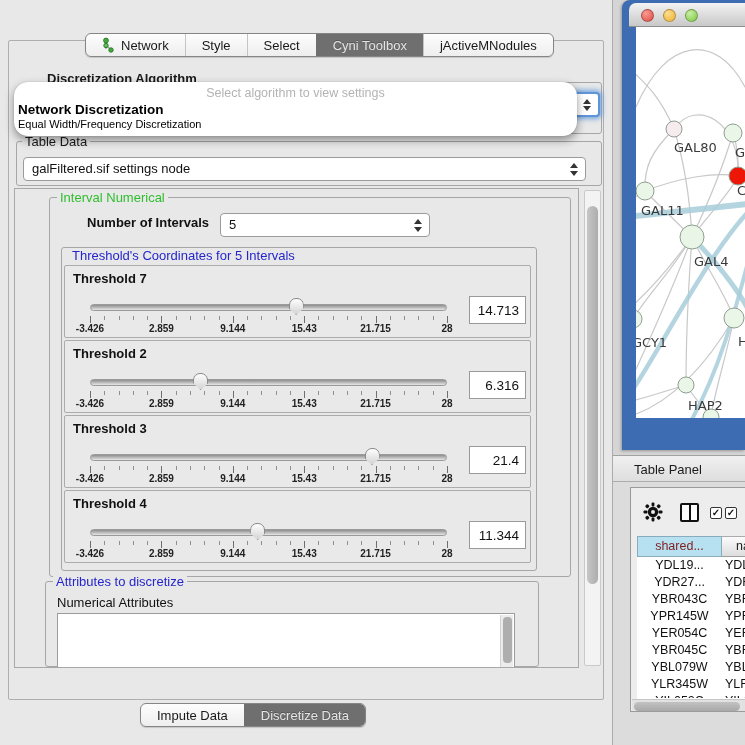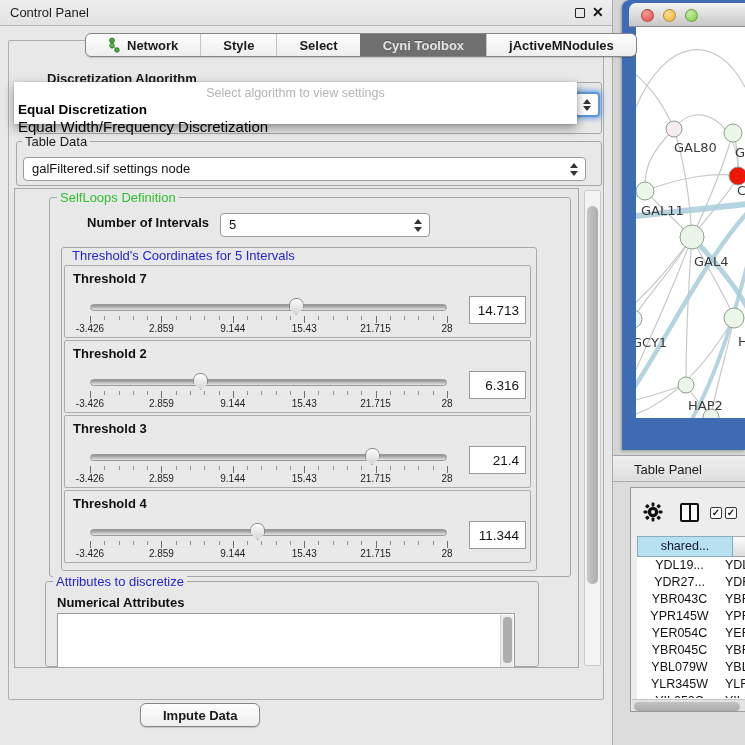--- a/index.html
+++ b/index.html
@@ -7,54 +7,54 @@
 body{position:relative;font-family:"Liberation Sans",sans-serif;background:#D5D5D5;overflow:hidden}
 
 .cp-window{position:absolute;left:0;top:0;width:613px;height:745px;background:#E8E8E8;border-right:1px solid #ABABAB}
 .cp-titlebar{position:absolute;left:0;top:0;width:100%;height:26px;background:linear-gradient(#EFEFEF,#E2E2E2);border-bottom:1px solid #B6B6B6}
 .cp-title{position:absolute;left:10px;top:5px;font-size:13px;color:#1b1b1b}
 .float-icon{position:absolute;left:575px;top:8px;width:10px;height:10px;border:1.6px solid #222;border-radius:1px}
 .close-icon{position:absolute;left:592px;top:4px;font-size:14px;font-weight:bold;color:#111}
 .cp-outer{position:absolute;left:8px;top:40px;width:596px;height:660px;border:1px solid #AEAEAE;border-radius:2px;background:#E8E8E8}
 
 .tabbar{position:absolute;display:flex;height:24px;border:1px solid #858585;border-radius:6px;background:linear-gradient(#FDFDFD,#EEEEEE);overflow:hidden;z-index:12;box-shadow:0 1px 1px rgba(0,0,0,.15)}
-.tabbar .seg{display:flex;align-items:center;padding:0 22px;font-size:13px;font-weight:bold;color:#191919;white-space:nowrap;cursor:default}
+.tabbar .seg{display:flex;align-items:center;padding:0 16px;font-size:13px;font-weight:normal;color:#191919;white-space:nowrap;cursor:default}
 .tabbar .seg:not(:first-child){border-left:1px solid #C4C4C4}
 .tabbar .seg.sel{background:#6F6F6F;color:#E4E4E4;border-left-color:#6F6F6F;text-shadow:0 -1px 0 rgba(0,0,0,.25)}
 .neticon{display:inline-block;margin-right:6px;line-height:0}
 
 .groupbox{position:absolute;border:1px solid #A6A6A6;border-radius:3px}
 .gtitle{position:absolute;font-size:13px;background:#E8E8E8;padding:0 3px;white-space:nowrap;line-height:13px}
 .gtitle.green{color:#2FBE2F}
 .gtitle.blue{color:#2525CD}
 .gtitle.plain{color:#1a1a1a;font-weight:bold}
 
 .combo{position:absolute;background:#FFFFFF;border:1px solid #9B9B9B;border-radius:4px;font-size:13px;color:#111;line-height:22px;padding-left:8px;overflow:hidden;white-space:nowrap}
 .combo .spin{position:absolute;right:7px;top:0;height:100%;width:9px}
 .combo .spin:before{content:"";position:absolute;left:1px;top:5px;border-left:4px solid transparent;border-right:4px solid transparent;border-bottom:5px solid #333}
 .combo .spin:after{content:"";position:absolute;left:1px;bottom:4px;border-left:4px solid transparent;border-right:4px solid transparent;border-top:5px solid #333}
 .combo.focused{border:2px solid #5E95D8;box-shadow:0 0 5px 2px rgba(92,150,219,.8)}
 
-.algo-popup{position:absolute;left:14px;top:82px;width:563px;height:42px;background:#FFFFFF;border-radius:0;box-shadow:0 4px 10px rgba(0,0,0,.4),0 0 1px rgba(0,0,0,.3);z-index:30}
+.algo-popup{position:absolute;left:14px;top:82px;width:563px;height:54px;background:#FFFFFF;border-radius:14px;box-shadow:0 4px 10px rgba(0,0,0,.4),0 0 1px rgba(0,0,0,.3);z-index:30}
 .popup-hint{position:absolute;left:0;top:4px;width:100%;text-align:center;font-size:12.5px;color:#B3B3B3}
 .popup-opt1{position:absolute;left:4px;top:20px;font-size:13.5px;font-weight:bold;color:#000}
-.popup-opt2{position:absolute;left:4px;top:36px;font-size:15px;color:#000}
+.popup-opt2{position:absolute;left:4px;top:36px;font-size:11px;color:#000}
 
 .inner-panel{position:absolute;left:14px;top:188px;width:565px;height:480px;border:1px solid #A8A8A8;background:#E8E8E8;overflow:hidden}
 .vscroll{position:absolute;left:584px;top:190px;width:17px;height:476px;background:#F3F3F3;border:1px solid #C9C9C9;border-radius:2px}
 .vscroll .thumb{position:absolute;left:2px;top:15px;width:11px;height:378px;border-radius:6px;background:linear-gradient(90deg,#C6C6C6,#ADADAD)}
 
 .th-row{position:absolute;left:49px;width:467px;height:73px;border:1px solid #ACACAC;border-radius:2px;background:#E9E9E9}
 .th-title{position:absolute;left:8px;top:5px;font-size:13px;font-weight:bold;color:#111}
 .th-track{position:absolute;left:25px;top:38px;width:357px;height:7px;border:1px solid #9A9A9A;border-radius:4px;background:linear-gradient(#8E8E8E,#E6E6E6)}
 .th-thumb{position:absolute;top:32px;width:15px;height:17px;background:linear-gradient(#FEFEFE,#D4D4D4);border:1px solid #8A8A8A;border-radius:7px 7px 2px 2px;clip-path:polygon(0 0,100% 0,100% 60%,50% 100%,0 60%)}
 .th-ticks{position:absolute;left:25px;top:50px;width:357px;height:8px}
 .th-ticks i{position:absolute;top:0;width:1px;height:4px;background:#8F8F8F}
 .th-ticks i.major{height:7px;background:#6F6F6F}
-.th-lab{position:absolute;top:57px;transform:translateX(-50%);font-size:10px;font-weight:normal;color:#222;white-space:nowrap}
+.th-lab{position:absolute;top:57px;transform:translateX(-50%);font-size:10px;font-weight:bold;color:#222;white-space:nowrap}
 .th-value{position:absolute;left:404px;top:30px;width:57px;height:28px;background:#FFF;border:1px solid #9A9A9A;font-size:13.5px;color:#111;text-align:right;padding-right:6px;font-family:"Liberation Sans",sans-serif}
 
 .attr-list{position:absolute;background:#FFF;border:1px solid #9B9B9B;overflow:hidden}
 .attr-item{font-size:13px;color:#111;line-height:17px;padding-left:8px;white-space:nowrap}
 .list-scroll{position:absolute;right:1px;top:1px;width:13px;height:54px;background:#ECECEC;border-left:1px solid #D2D2D2}
 .list-scroll .thumb{position:absolute;left:2px;top:2px;width:9px;height:46px;border-radius:4px;background:#AEAEAE}
 
 .apply-strip{position:absolute;left:9px;top:668px;width:594px;height:31px;background:#ECECEC;border-top:1px solid #C8C8C8;z-index:6}
 .apply-btn{position:absolute;left:264px;top:4px;width:64px;height:23px;border:1px solid #8A8A8A;border-radius:5px;background:linear-gradient(#FFFFFF,#E3E3E3);font-size:13px;color:#111;text-align:center;line-height:21px}
 
@@ -68,39 +68,34 @@
 
 .tp-header{position:absolute;left:613px;top:455px;width:132px;height:27px;background:linear-gradient(#F0F0F0,#DEDEDE);border-top:1px solid #A2A2A2;border-bottom:1px solid #ACACAC}
 .tp-title{position:absolute;left:21px;top:6px;font-size:13px;color:#1b1b1b}
 .tp-body{position:absolute;left:613px;top:482px;width:132px;height:263px;background:#DCDCDC}
 .tp-box{position:absolute;left:17px;top:5px;width:130px;height:225px;border:1px solid #9A9A9A;background:#EDEDED;overflow:hidden}
 .tp-colicon{position:absolute;left:49px;top:15px;width:19px;height:19px;border:2px solid #111;border-radius:2px;background:#FFF}
 .tp-colicon:before{content:"";position:absolute;left:6.5px;top:0;width:2px;height:100%;background:#111}
 .tp-check{position:absolute;top:19px;width:12px;height:12px;border:1.4px solid #333;border-radius:2px;background:#FFF;font-size:10px;line-height:10px;text-align:center;color:#111;font-weight:bold}
 .tbl{position:absolute;left:6px;top:48px;right:0;bottom:0;background:#FFF}
 .tbl-head{display:flex;height:21px}
-.tbl-h1{width:96px;background:#B7E0F1;border:1px solid #88ACBD;font-size:12.5px;color:#0f172a;text-align:center;line-height:19px;overflow:hidden;white-space:nowrap}
+.tbl-h1{width:85px;background:#B7E0F1;border:1px solid #88ACBD;font-size:12.5px;color:#7f1d1d;text-align:center;line-height:19px;overflow:hidden;white-space:nowrap}
 .tbl-h2{flex:1;background:linear-gradient(#FBFBFB,#DDDDDD);border-top:1px solid #ABABAB;border-bottom:1px solid #9E9E9E;font-size:12.5px;color:#222;line-height:19px;padding-left:14px;overflow:hidden;white-space:nowrap}
 .tbl-rows{position:absolute;left:0;top:21px;width:100%;height:141px;overflow:hidden}
 .tbl-row{display:flex;height:17px}
 .tbl-c1{width:85px;font-size:12.5px;color:#111;text-align:center;line-height:17px;overflow:hidden;white-space:nowrap}
 .tbl-c2{flex:1;font-size:12.5px;color:#111;line-height:17px;padding-left:3px;overflow:hidden;white-space:nowrap}
 .hscroll{position:absolute;left:1px;top:211px;width:126px;height:12px;background:#E2E2E2;border-top:1px solid #C6C6C6}
 .hscroll .thumb{position:absolute;left:2px;top:1.5px;width:106px;height:9px;border-radius:4.5px;background:linear-gradient(#C2C2C2,#A9A9A9)}
 .label{position:absolute;white-space:nowrap}
 </style>
 </head>
 <body>
 
 <div class="cp-window">
-  <div class="cp-titlebar">
-    <span class="cp-title">Control Panel</span>
-    <div class="float-icon"></div>
-    <div class="close-icon">✕</div>
-  </div>
 
   <div class="cp-outer"></div>
 
   <div id="top-tabs" class="tabbar" style="left:85px;top:33px">
       <div class="seg">
         <span class="neticon"><svg width="13" height="16" viewBox="0 0 13 16">
             <line x1="4" y1="4" x2="4" y2="12" stroke="#9c9c9c" stroke-width="1.3"></line>
             <line x1="4" y1="8" x2="9" y2="13" stroke="#9c9c9c" stroke-width="1.3"></line>
             <circle cx="4" cy="3.5" r="2.4" fill="#44A93F" stroke="#2E7D2B"></circle>
             <circle cx="4" cy="8.5" r="2.2" fill="#5FBF5A" stroke="#2E7D2B"></circle>
@@ -123,35 +118,35 @@
     </div>
 
   <div class="groupbox" style="left:36px;top:82px;width:566px;height:52px"></div>
   <span class="gtitle plain" style="left:44px;top:72px">Discretization Algorithm</span>
   <div class="combo focused" style="left:44px;top:92px;width:556px;height:25px;z-index:5">
       <span class="spin"></span>
     </div>
 
   <div class="algo-popup">
     <div class="popup-hint">Select algorithm to view settings</div>
-    <div class="popup-opt1">Equal Discretization</div>
+    <div class="popup-opt1">Network Discretization</div>
     <div class="popup-opt2">Equal Width/Frequency Discretization</div>
   </div>
 
   <div class="groupbox" style="left:16px;top:141px;width:586px;height:45px"></div>
   <span class="gtitle" style="left:22px;top:135px;color:#1a1a1a">Table Data</span>
   <div class="combo" style="left:23px;top:157px;width:563px;height:24px">
     <span>galFiltered.sif settings node</span>
     <span class="spin"></span>
   </div>
 
   <div class="inner-panel">
 
     <div class="groupbox" style="left:34px;top:8px;width:522px;height:380px"></div>
-    <span class="gtitle green" style="left:42px;top:2px">SelfLoops Definition</span>
+    <span class="gtitle green" style="left:42px;top:2px">Interval Numerical</span>
 
     <span class="label" style="left:72px;top:26px;font-size:13px;font-weight:bold;color:#111">Number of Intervals</span>
     <div class="combo" style="left:205px;top:24px;width:210px;height:24px">
       <span>5</span>
       <span class="spin"></span>
     </div>
 
     <div class="groupbox" style="left:46px;top:58px;width:476px;height:324px"></div>
     <span class="gtitle blue" style="left:54px;top:60px">Threshold's Coordinates for 5 Intervals</span>
     <div id="thresh-rows">
@@ -312,35 +307,38 @@
           <span class="th-lab" style="left: 167.8px;">9.144</span>
           <span class="th-lab" style="left: 239.2px;">15.43</span>
           <span class="th-lab" style="left: 310.6px;">21.715</span>
           <span class="th-lab" style="left: 382px;">28</span>
           <input class="th-value" value="11.344" style="">
         </div>
       </div>
 
     <div class="groupbox" style="left:30px;top:392px;width:494px;height:86px"></div>
     <span class="gtitle blue" style="left:38px;top:386px">Attributes to discretize</span>
-    <span class="label" style="left:42px;top:406px;font-size:13px;font-weight:bold;color:#111">Numerical Attributes</span>
+    <span class="label" style="left:42px;top:406px;font-size:13px;font-weight:normal;color:#111">Numerical Attributes</span>
     <div class="attr-list" style="left:42px;top:424px;width:458px;height:57px">
       <div class="list-scroll">
           <div class="thumb"></div>
         </div>
     </div>
   </div>
   <div class="vscroll">
       <div class="thumb"></div>
     </div>
 
 
   <div id="bottom-tabs" class="tabbar" style="left:140px;top:703px">
       <div class="seg">
         <span>Impute Data</span>
+      </div>
+      <div class="seg sel">
+        <span>Discretize Data</span>
       </div>
     </div>
 </div>
 
 <div class="net-window">
   <div class="mac-titlebar">
     <div class="tl red"></div>
     <div class="tl yellow"></div>
     <div class="tl green"></div>
   </div>

